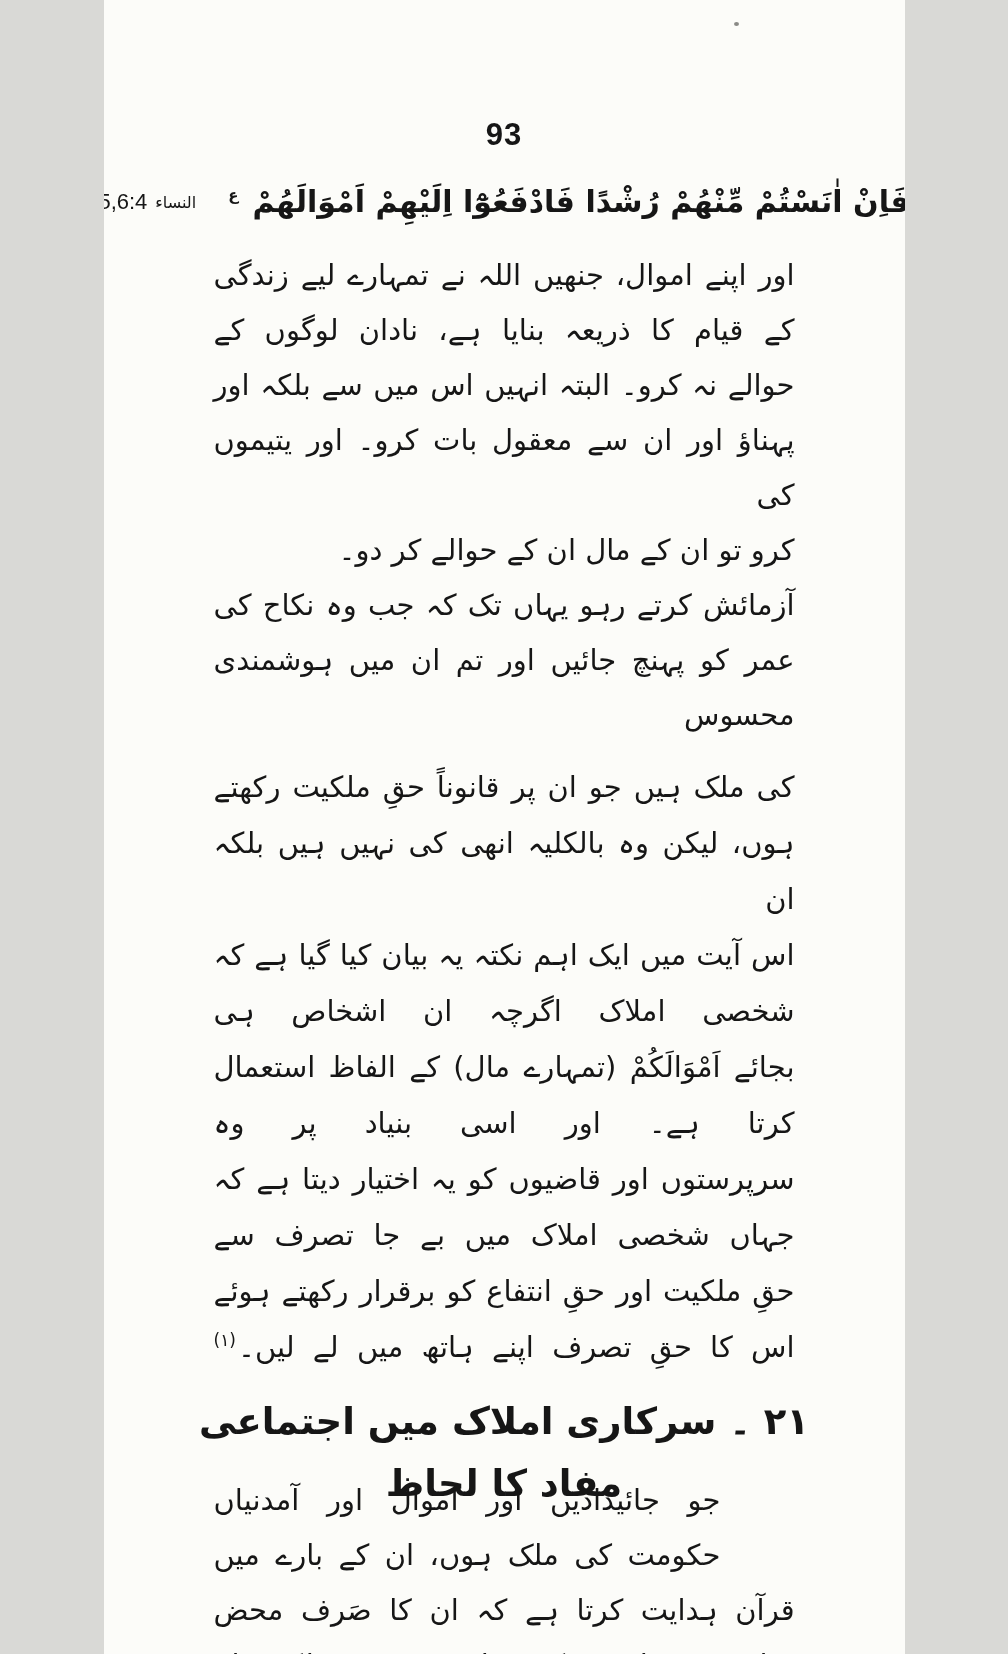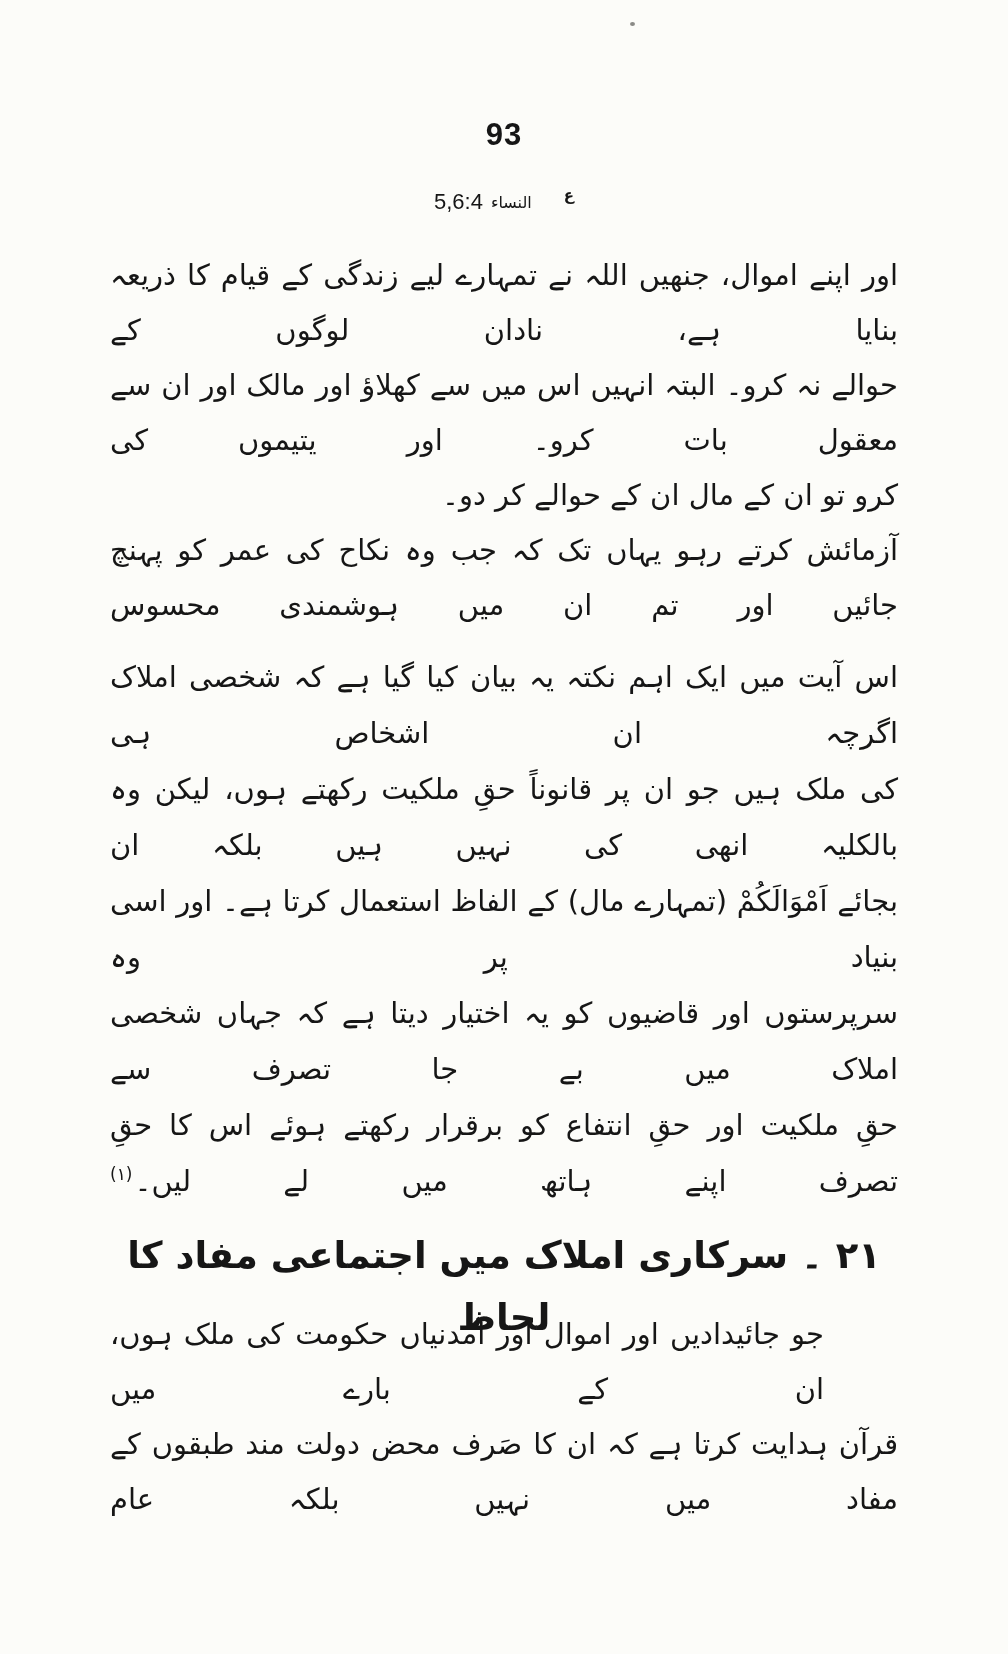--- a/index.html
+++ b/index.html
@@ -1,19 +1,19 @@
 <!DOCTYPE html>
 <html><head>
 <meta charset="utf-8">
 <style>
   html,body{margin:0;padding:0;}
   body{background:#d9d9d6;font-family:"DejaVu Sans",sans-serif;}
   .page{
     position:relative;
-    width:1008px;height:1654px;
+    width:801px;height:1654px;
     margin:0 auto;
     background:#fcfcf9;
     color:#161616;
     box-sizing:border-box;
     padding:116px 94px 0 94px;
     overflow:hidden;
   }
   .content{direction:rtl;}
   .page-number{
     direction:ltr;
@@ -65,37 +65,38 @@
 <body>
 
 <div class="page">
   <div class="artifact-dot"></div>
 
   <div class="page-number">93</div>
 
   <div class="content">
 
     <div class="verse-top">
+      <span class="vtext">فَاِنْ اٰنَسْتُمْ مِّنْهُمْ رُشْدًا فَادْفَعُوْٓا اِلَيْهِمْ اَمْوَالَهُمْ</span>
       <span class="ruku">ع</span>
       <span class="ref">
         <span class="surah">النساء</span>
         <span class="nums">5,6:4</span>
       </span>
     </div>
 
     <div class="para p1">
       <div class="ln">اور اپنے اموال، جنھیں اللہ نے تمہارے لیے زندگی کے قیام کا ذریعہ بنایا ہے، نادان لوگوں کے</div>
-      <div class="ln">حوالے نہ کرو۔ البتہ انہیں اس میں سے کھلاؤ اور مالک اور ان سے معقول بات کرو۔ اور یتیموں کی</div>
+      <div class="ln">حوالے نہ کرو۔ البتہ انہیں اس میں سے بلکہ اور پہناؤ اور ان سے معقول بات کرو۔ اور یتیموں کی</div>
       <div class="ln ln-end">کرو تو ان کے مال ان کے حوالے کر دو۔</div>
       <div class="ln">آزمائش کرتے رہو یہاں تک کہ جب وہ نکاح کی عمر کو پہنچ جائیں اور تم ان میں ہوشمندی محسوس</div>
     </div>
 
     <div class="para p2">
+      <div class="ln">کی ملک ہیں جو ان پر قانوناً حقِ ملکیت رکھتے ہوں، لیکن وہ بالکلیہ انھی کی نہیں ہیں بلکہ ان</div>
       <div class="ln">اس آیت میں ایک اہم نکتہ یہ بیان کیا گیا ہے کہ شخصی املاک اگرچہ ان اشخاص ہی</div>
-      <div class="ln">کی ملک ہیں جو ان پر قانوناً حقِ ملکیت رکھتے ہوں، لیکن وہ بالکلیہ انھی کی نہیں ہیں بلکہ ان</div>
       <div class="ln">بجائے اَمْوَالَكُمْ (تمہارے مال) کے الفاظ استعمال کرتا ہے۔ اور اسی بنیاد پر وہ</div>
       <div class="ln">سرپرستوں اور قاضیوں کو یہ اختیار دیتا ہے کہ جہاں شخصی املاک میں بے جا تصرف سے</div>
       <div class="ln"><span>حقِ ملکیت اور حقِ انتفاع کو برقرار رکھتے ہوئے اس کا حقِ تصرف اپنے ہاتھ میں لے لیں۔</span><sup class="fnref">(۱)</sup></div>
     </div>
 
     <div class="heading">۲۱ ۔ سرکاری املاک میں اجتماعی مفاد کا لحاظ</div>
 
     <div class="para p3">
       <div class="ln" style="padding-right:74px;">جو جائیدادیں اور اموال اور آمدنیاں حکومت کی ملک ہوں، ان کے بارے میں</div>
       <div class="ln">قرآن ہدایت کرتا ہے کہ ان کا صَرف محض دولت مند طبقوں کے مفاد میں نہیں بلکہ عام</div>

